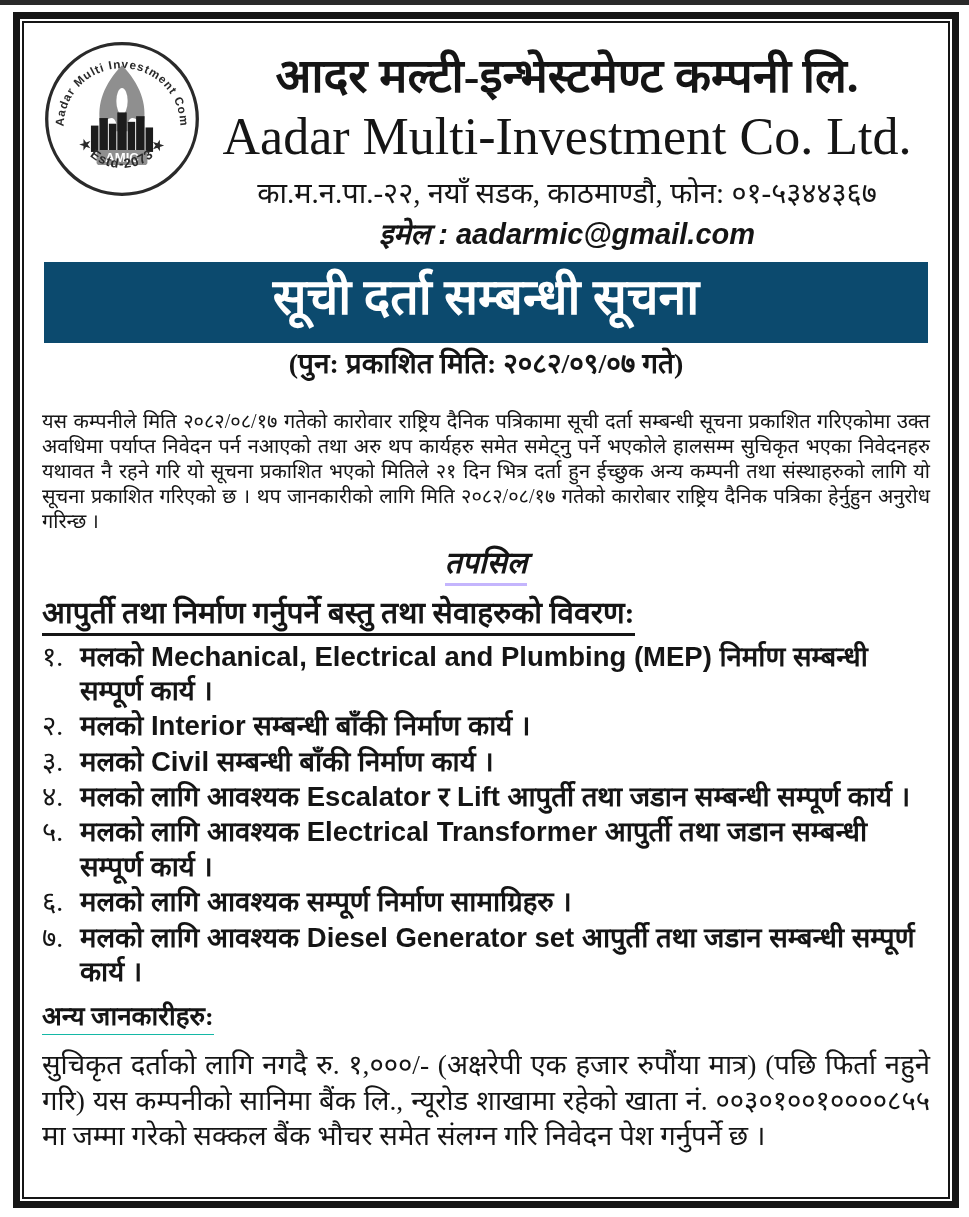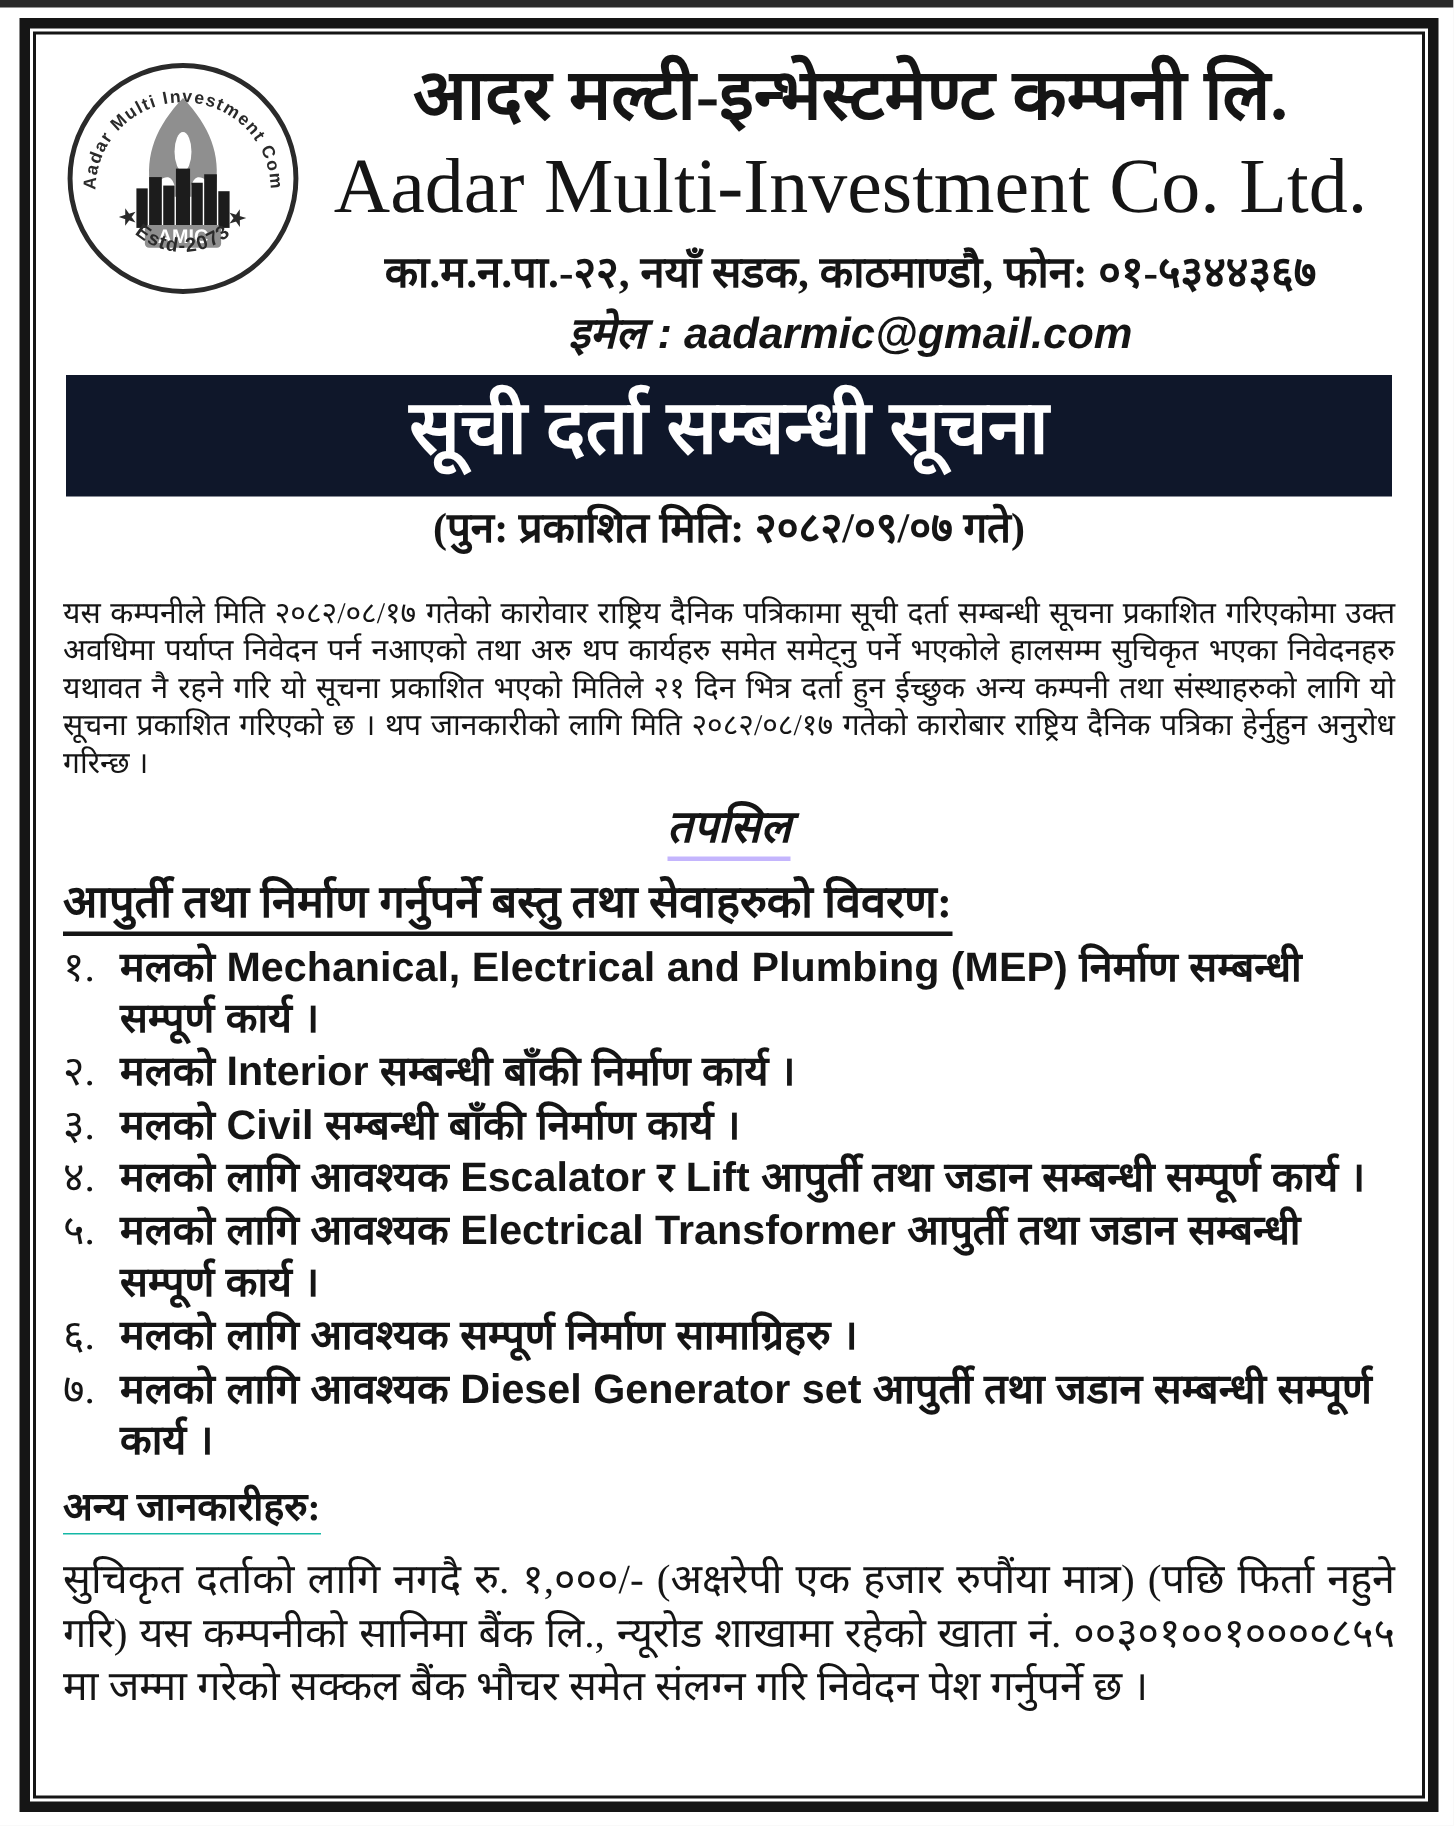--- a/index.html
+++ b/index.html
@@ -14,27 +14,27 @@
     border:7px solid #151515;
   }
   .frame-inner {
     position:absolute; inset:2px; border:2px solid #151515;
     padding:10px 18px 6px 18px;
   }
   
   .header { display:flex; align-items:flex-start; }
   .logo-wrap { flex:0 0 166px; padding-top:6px; }
   .head-text { flex:1; text-align:center; padding-right:4px; }
-  .title-np { font-size:47px; font-weight:700; line-height:1.35; letter-spacing:0px; }
+  .title-np { font-size:47px; font-weight:700; line-height:1.35; letter-spacing:0px;margin-top:12px; }
   .title-en { font-family:"Liberation Serif",serif; font-size:52px; font-weight:500; line-height:1.1; }
-  .addr { font-size:29px; font-weight:700; margin-top:6px; }
+  .addr { font-size:29px; font-weight:400; margin-top:6px; }
   .email { font-family:"Liberation Sans","Liberation Serif",sans-serif; font-size:29px; font-weight:600; margin-top:2px;font-style:italic; }
   
   .banner {
-    margin:10px 2px 0 2px; background:#0f172a; color:#ffffff;
+    margin:10px 2px 0 2px; background:#0c4a6e; color:#ffffff;
     text-align:center; font-size:50px; font-weight:700;
     padding:8px 0 18px 0; line-height:1.1;
   }
   .pubdate { text-align:center; font-size:28px; font-weight:600; margin-top:0; }
   
   .body-par {
     margin-top:28px; font-size:20px; line-height:1.26;
     text-align:justify; font-weight:500;
   }
   .tapasil-row { text-align:center; margin-top:6px; }

